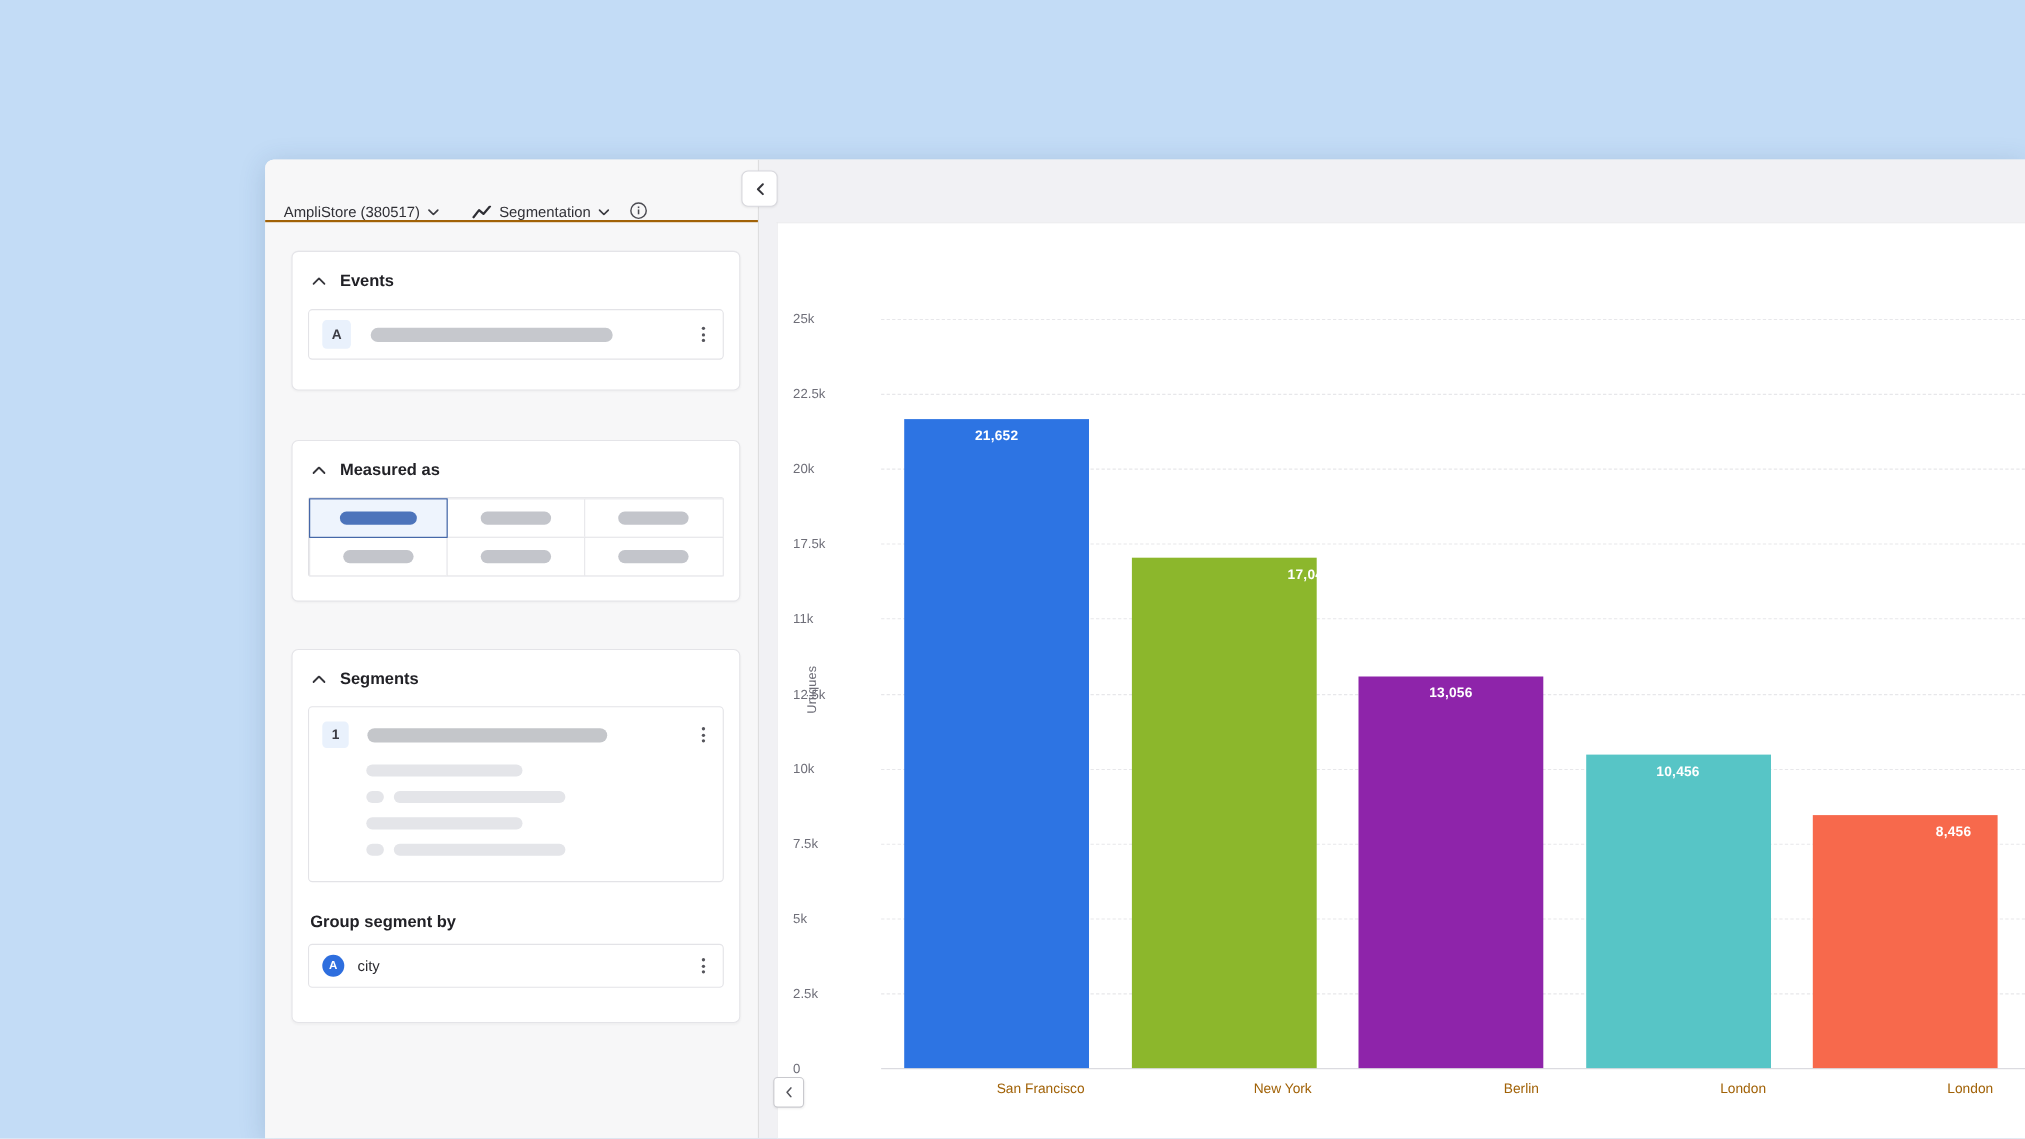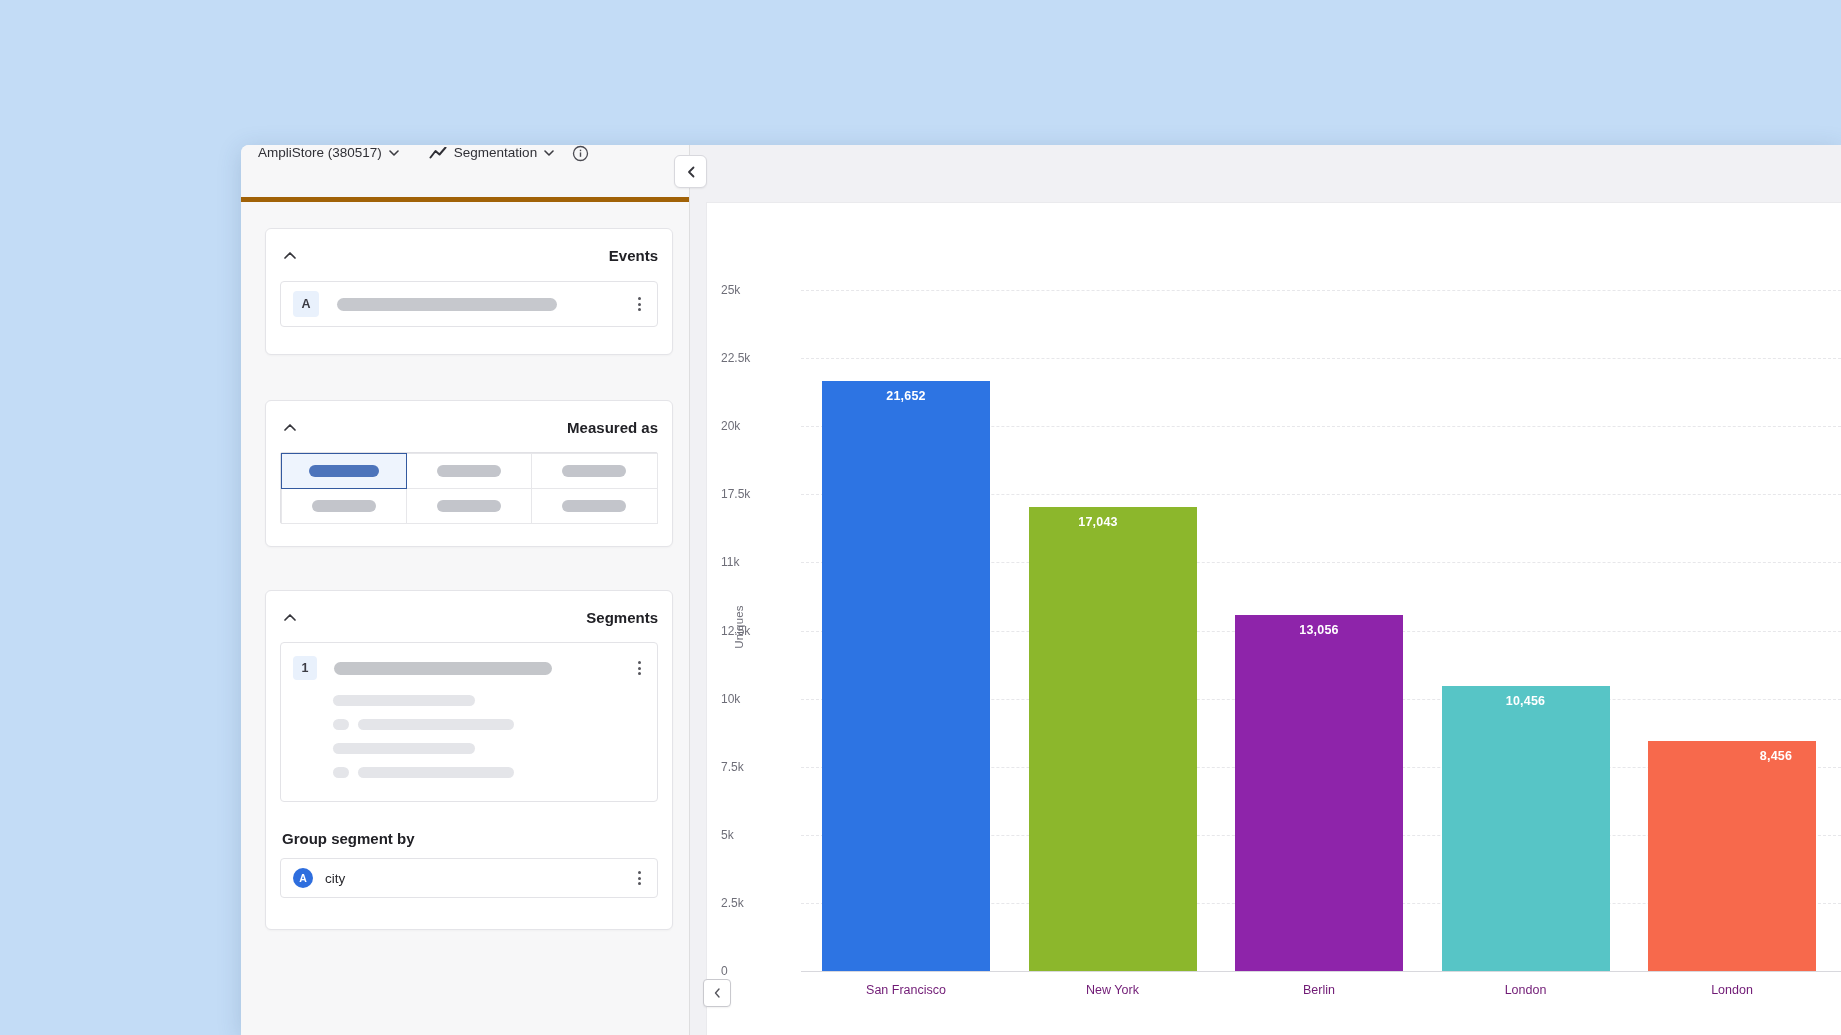--- a/index.html
+++ b/index.html
@@ -13,42 +13,42 @@
     position:absolute;left:241px;top:145px;width:1600px;height:890px;
     background:#f7f7f8;border-top-left-radius:8px;overflow:hidden;
     box-shadow:0 4px 24px rgba(40,70,110,.18);
   }
   
   .sidebar{
     position:absolute;left:0;top:0;width:449px;height:100%;
     background:#f7f7f8;border-right:1px solid #dededf;box-sizing:border-box;
   }
   .sidebar-header{
-    height:57px;border-bottom:5px solid #a16207;display:flex;align-items:flex-start;
+    height:57px;border-bottom:2px solid #a16207;display:flex;align-items:flex-end;
     padding-left:17px;box-sizing:border-box;gap:8px;
   }
   .hdr-item{display:flex;align-items:center;gap:7px;cursor:pointer;color:#303036;
     font-size:13.5px;font-weight:500;}
   .hdr-gap{width:14px;}
   .icon{display:inline-flex;align-items:center;justify-content:center;}
   .collapse-btn{
     position:absolute;background:#fff;border:1px solid #d8d8dd;border-radius:6px;
     display:flex;align-items:center;justify-content:center;cursor:pointer;
     box-shadow:0 1px 2px rgba(0,0,0,.06);
   }
   .collapse-btn.top{left:433px;top:10px;width:31px;height:31px;z-index:5;}
   .card{
     background:#fff;border:1px solid #e4e4e8;border-radius:6px;
     margin-left:24px;width:408px;box-sizing:border-box;
     padding:18px 14px;box-shadow:0 1px 2px rgba(0,0,0,.03);
   }
   .card-events{margin-top:26px;height:127px;}
   .card-measured{margin-top:45px;height:147px;}
   .card-segments{margin-top:43px;height:340px;}
-  .section-head{display:flex;align-items:center;gap:13px;padding-left:4px;cursor:pointer;justify-content:space-between;}
+  .section-head{display:flex;align-items:center;gap:13px;padding-left:4px;cursor:pointer;}
   .section-title{font-size:15px;font-weight:600;color:#212126;}
   .row-box{
     margin-top:17px;height:46px;border:1px solid #e3e3e7;border-radius:4px;
     display:flex;align-items:center;padding:0 12px;box-sizing:border-box;background:#fff;
   }
   .letter-badge{
     width:26px;height:26px;border-radius:4px;background:#e9f1fc;color:#3c3c44;
     font-size:12.5px;font-weight:700;display:flex;align-items:center;justify-content:center;
     flex:0 0 auto;
   }
@@ -96,21 +96,21 @@
   .ytick{position:absolute;width:70px;text-align:left;font-size:12px;color:#6e6e78;}
   .y-axis-title{
     position:absolute;width:80px;text-align:center;transform:rotate(-90deg);
     font-size:11.5px;color:#6e6e78;letter-spacing:.2px;
   }
   .bar{position:absolute;cursor:pointer;}
   .bar-value{
     position:absolute;text-align:center;color:#fff;font-size:12.5px;font-weight:700;
     letter-spacing:.2px;
   }
-  .xlabel{position:absolute;text-align:center;font-size:12.5px;color:#701a75;}
+  .xlabel{position:absolute;text-align:right;font-size:12.5px;color:#a16207;}
   .collapse-btn.bottom{left:13px;top:834px;width:26px;height:26px;border-radius:4px;border-color:#c9c9ce;}
 </style>
 </head>
 <body>
 
 <div class="app-window">
 
   <div class="sidebar">
     <div class="sidebar-header">
       <div class="hdr-item">
@@ -271,21 +271,21 @@
         <div class="ytick" style="left: 14px; top: 216.2px;">20k</div>
         <div class="gridline" style="left: 94px; top: 155.1px;"></div>
         <div class="ytick" style="left: 14px; top: 148.1px;">22.5k</div>
         <div class="gridline" style="left: 94px; top: 87px;"></div>
         <div class="ytick" style="left: 14px; top: 80px;">25k</div>
         <div class="y-axis-title" style="left: -8px; top: 418px;">Uniques</div>
         <div class="bar" style="left: 115px; top: 178.2px; width: 168px; height: 589.8px; background: rgb(45, 116, 227);"></div>
         <div class="bar-value" style="left: 115px; width: 168px; top: 186.2px;">21,652</div>
         <div class="xlabel" style="left: 119px; width: 160px; top: 780px;">San Francisco</div>
         <div class="bar" style="left: 321.5px; top: 303.749px; width: 168px; height: 464.251px; background: rgb(140, 183, 44);"></div>
-        <div class="bar-value" style="left: 307px; width: 168px; top: 311.749px;">17,043</div>
+        <div class="bar-value" style="left: 335px; width: 168px; top: 311.749px; text-align: right;">17,043</div>
         <div class="xlabel" style="left: 325.5px; width: 160px; top: 780px;">New York</div>
         <div class="bar" style="left: 528px; top: 412.355px; width: 168px; height: 355.645px; background: rgb(142, 36, 170);"></div>
         <div class="bar-value" style="left: 528px; width: 168px; top: 420.355px;">13,056</div>
         <div class="xlabel" style="left: 532px; width: 160px; top: 780px;">Berlin</div>
         <div class="bar" style="left: 734.5px; top: 483.179px; width: 168px; height: 284.821px; background: rgb(87, 197, 198);"></div>
         <div class="bar-value" style="left: 734.5px; width: 168px; top: 491.179px;">10,456</div>
         <div class="xlabel" style="left: 738.5px; width: 160px; top: 780px;">London</div>
         <div class="bar" style="left: 941px; top: 537.659px; width: 168px; height: 230.341px; background: rgb(247, 105, 76);"></div>
         <div class="bar-value" style="left: 941px; width: 168px; top: 545.659px; margin-left: 44px;">8,456</div>
         <div class="xlabel" style="left: 945px; width: 160px; top: 780px;">London</div>

